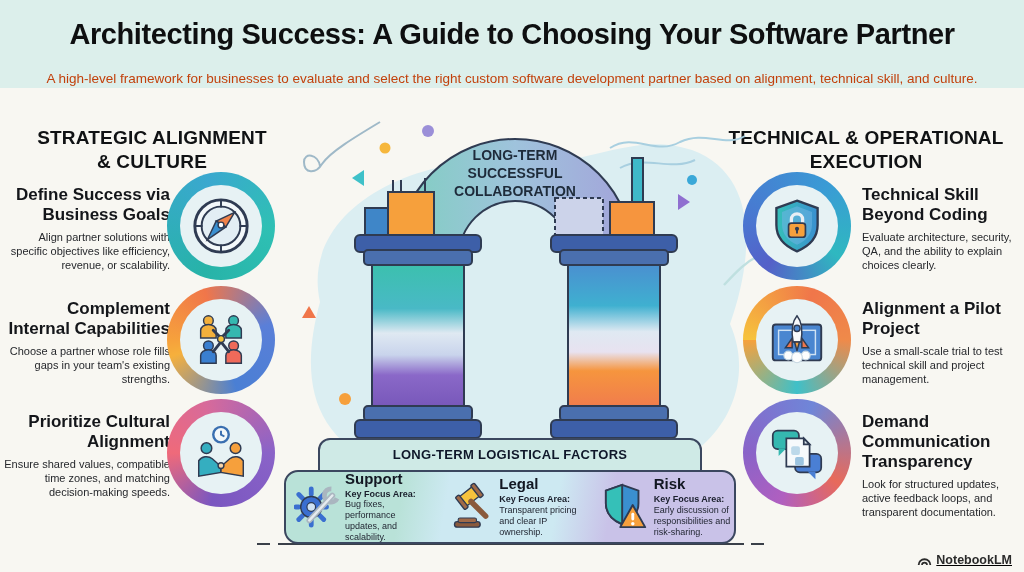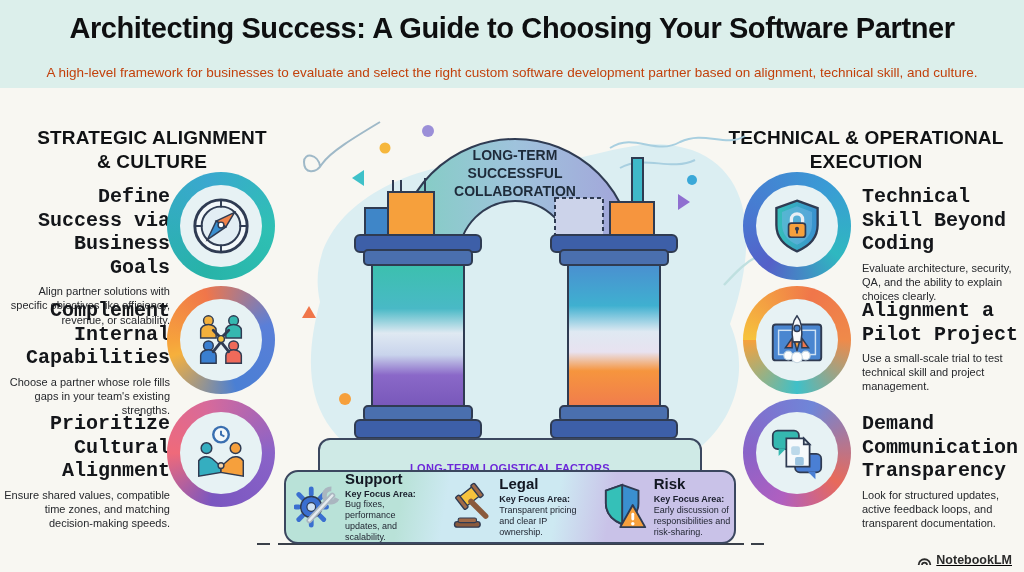--- a/index.html
+++ b/index.html
@@ -2,31 +2,31 @@
 <html><head>
 <meta charset="utf-8">
 <style>
   * { margin:0; padding:0; box-sizing:border-box; }
   html,body { width:1024px; height:572px; }
   body { font-family:"Liberation Sans", sans-serif; background:#f8f7f2; position:relative; overflow:hidden; }
   .stage { position:absolute; inset:0; width:1024px; height:572px; background:#f8f7f2; }
 
   
   .header { position:absolute; left:0; top:0; width:1024px; height:88px; background:#dcefeb; text-align:center; }
-  .header h1 { font-size:29px; font-weight:700; letter-spacing:-0.4px; color:#0e0f10; padding-top:12px; }
+  .header h1 { font-size:29px; font-weight:700; letter-spacing:-0.4px; color:#0e0f10; padding-top:18px; }
   .header p { font-size:13.5px; color:#c2410c; margin-top:20px; }
 
   
   .col-head { position:absolute; top:126px; font-size:19px; font-weight:700; color:#101214; text-align:center; line-height:1.25; letter-spacing:0.2px; }
   .col-head.left { left:8px; width:288px; }
   .col-head.right { left:718px; width:296px; }
 
   
   .side-item { position:absolute; }
-  .side-item .t { font-size:20px; font-weight:700; color:#14161a; line-height:1.18;font-family:Liberation Mono, monospace; }
+  .side-item .t { font-size:17px; font-weight:700; color:#14161a; line-height:1.18; }
   .side-item .b { font-size:11px; color:#26282c; line-height:1.28; margin-top:5px; }
   .side-item.l { left:2px; width:168px; text-align:right; }
   .side-item.r { left:862px; width:158px; text-align:left; }
 
   
   .ring { position:absolute; width:108px; height:108px; border-radius:50%; display:flex; align-items:center; justify-content:center; }
   .ring .inner { width:82px; height:82px; border-radius:50%; background:#e7f2f4; display:flex; align-items:center; justify-content:center; }
   .ring-l { left:167px; }
   .ring-r { left:743px; }
   .ring-1 { top:172px; }
@@ -37,21 +37,21 @@
   .rgL3 { background:conic-gradient(from -90deg,#ef6a7a,#d86a9a 20%,#8a63c8 50%,#7a56c0 78%,#ef6a7a); }
   .rgR1 { background:conic-gradient(from -90deg,#4a74d0,#3a9bd5 35%,#2fb8c0 60%,#5560c8 85%,#4a74d0); }
   .rgR2 { background:conic-gradient(from -90deg,#f6c33c,#f0764a 30%,#ef8a4a 50%,#3fc0c8 75%,#f6a13c); }
   .rgR3 { background:conic-gradient(from -90deg,#8a63c8,#6f86d8 30%,#e86a5a 60%,#b05fc0 80%,#8a63c8); }
 
   
   .monument { position:absolute; left:260px; top:92px; width:500px; height:460px; }
 
   
   .factors-bar { position:absolute; left:318px; top:438px; width:384px; height:36px; background:#cfeae6; border:2px solid #3b475f; border-radius:12px 12px 0 0; text-align:center; z-index:4; }
-  .factors-bar span { display:inline-block; margin-top:22px; font-size:11px; font-weight:700; letter-spacing:0.3px; color:#6d28d9; }
+  .factors-bar span { display:inline-block; margin-top:7px; font-size:13px; font-weight:700; letter-spacing:0.3px; color:#0f172a; }
   .cards { position:absolute; left:284px; top:470px; width:452px; height:74px; border:2px solid #3b475f; border-radius:14px;
            background:linear-gradient(100deg,#b9e2d8 0%,#b9e2d8 26%,#cde9f2 36%,#cde9f2 60%,#c9c2e8 72%,#c9c2e8 100%);
            display:flex; z-index:5; overflow:hidden;gap:15px; }
   .card { flex:1 1 0; display:flex; align-items:center; padding:4px 2px 4px 8px; }
   .card .ic { width:46px; height:52px; flex:0 0 46px; display:flex; align-items:center; justify-content:center; }
   .card .tx { margin-left:5px; }
   .card .ct { font-size:15px; font-weight:700; color:#121722; line-height:1.05; }
   .card .cf { font-size:9px; font-weight:700; color:#1a1f2c; margin-top:2px; line-height:1.2; }
   .card .cb { font-size:9px; color:#222733; line-height:1.22; }
 

